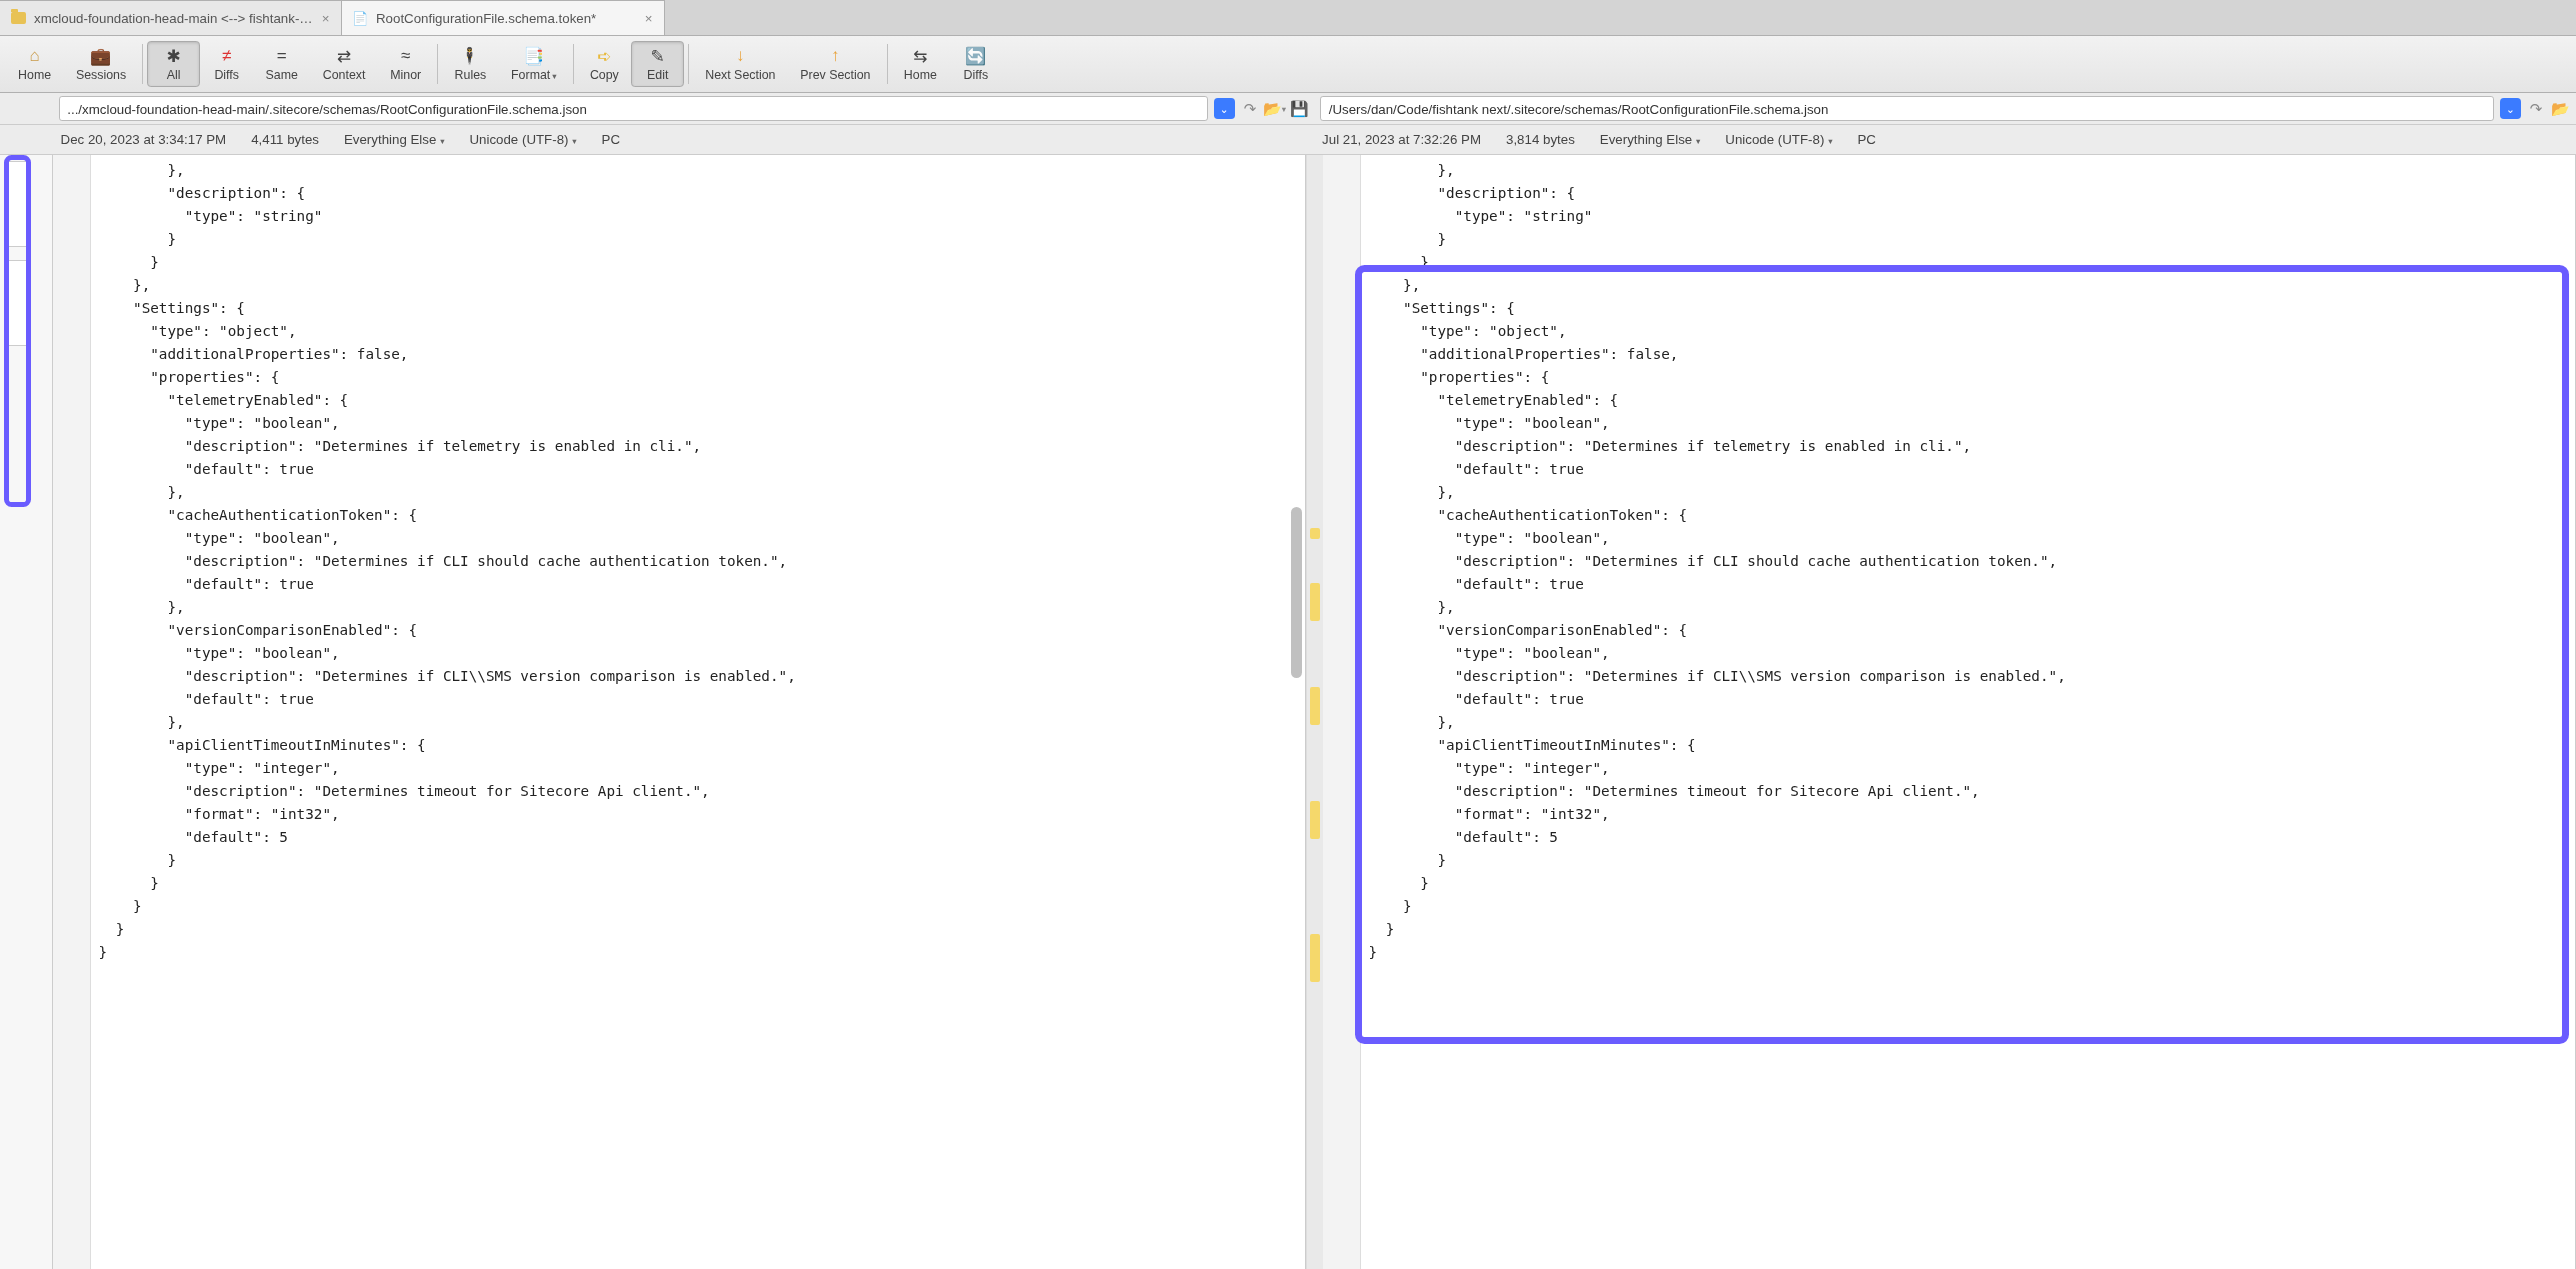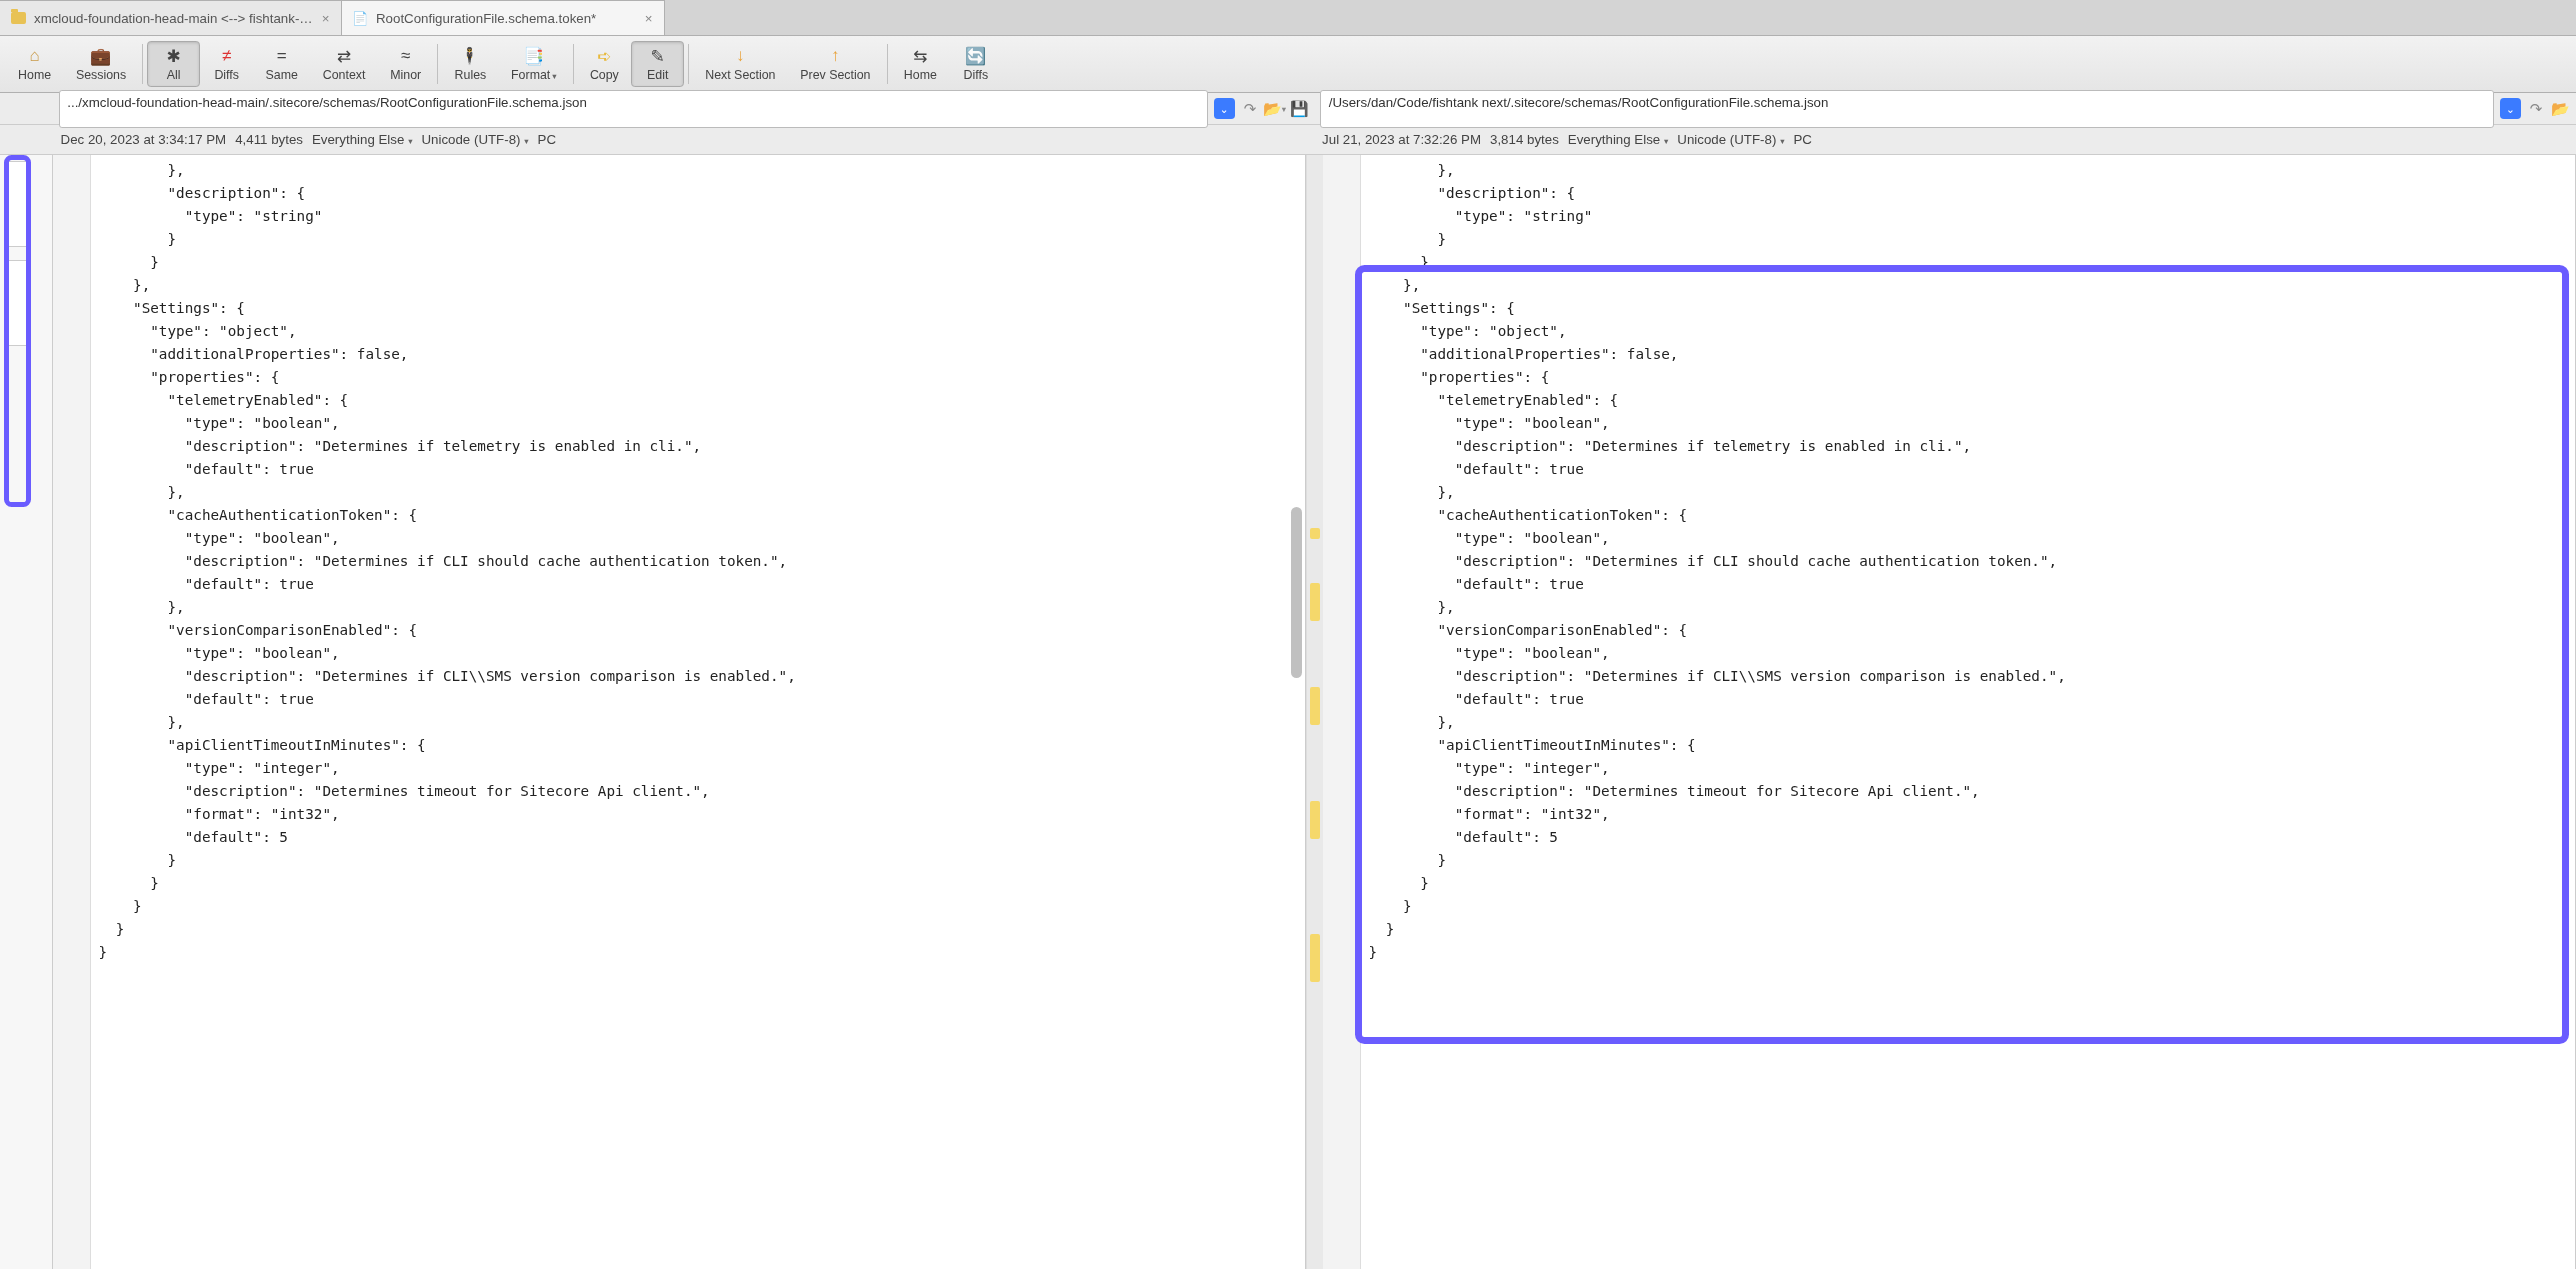--- a/index.html
+++ b/index.html
@@ -85,21 +85,21 @@
       padding: 0 5.7px;
     }
     .path-input {
       flex: 1;
       background: #fff;
       border: 1px solid #bbb;
       border-radius: 2.9px;
       padding: 2.9px 7.6px;
       font-size: 13.3px;
       color: #333;
-      height: 38px;
+      height: 25px;
       line-height: 19px;
       white-space: nowrap;
       overflow: hidden;
     }
     .pill-btn {
       width: 21px; height: 21px;
       background: #3b7bff;
       border-radius: 3.8px;
       display:flex;align-items:center;justify-content:center;
       color: #fff; font-size: 10.5px;
@@ -113,21 +113,21 @@
       align-items: center;
       background: #ececec;
       border-bottom: 1px solid #ccc;
       font-size: 13.3px;
       color: #444;
     }
     .info-cell {
       flex: 1;
       display: flex;
       align-items: center;
-      gap: 9px;
+      gap: 25px;
       padding: 0 7.6px;
     }
     .info-item { white-space: nowrap; }
     .dd { font-size: 8.6px; color: #666; margin-left: 3.8px; }
     
     
     .main {
       display: flex;
       height: calc(100% - 36px - 57px - 32px - 30px);
       position: relative;

